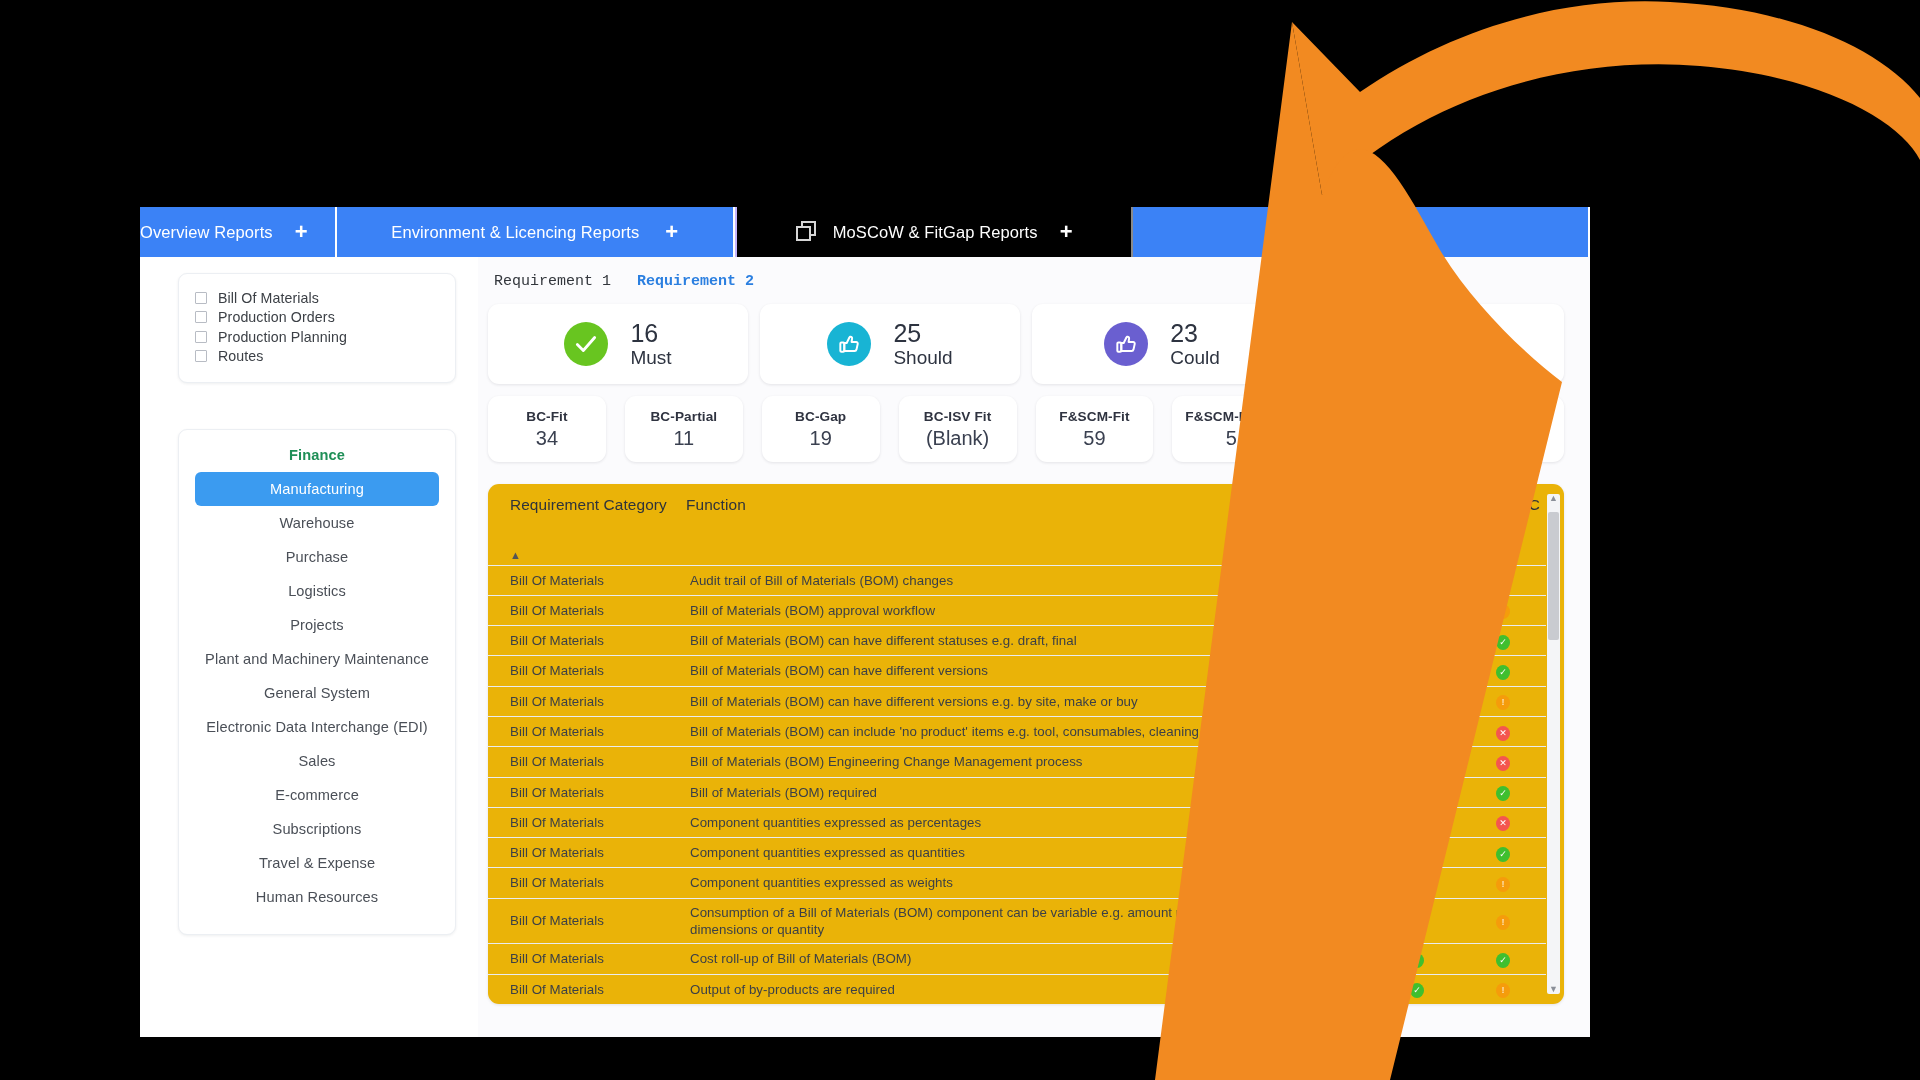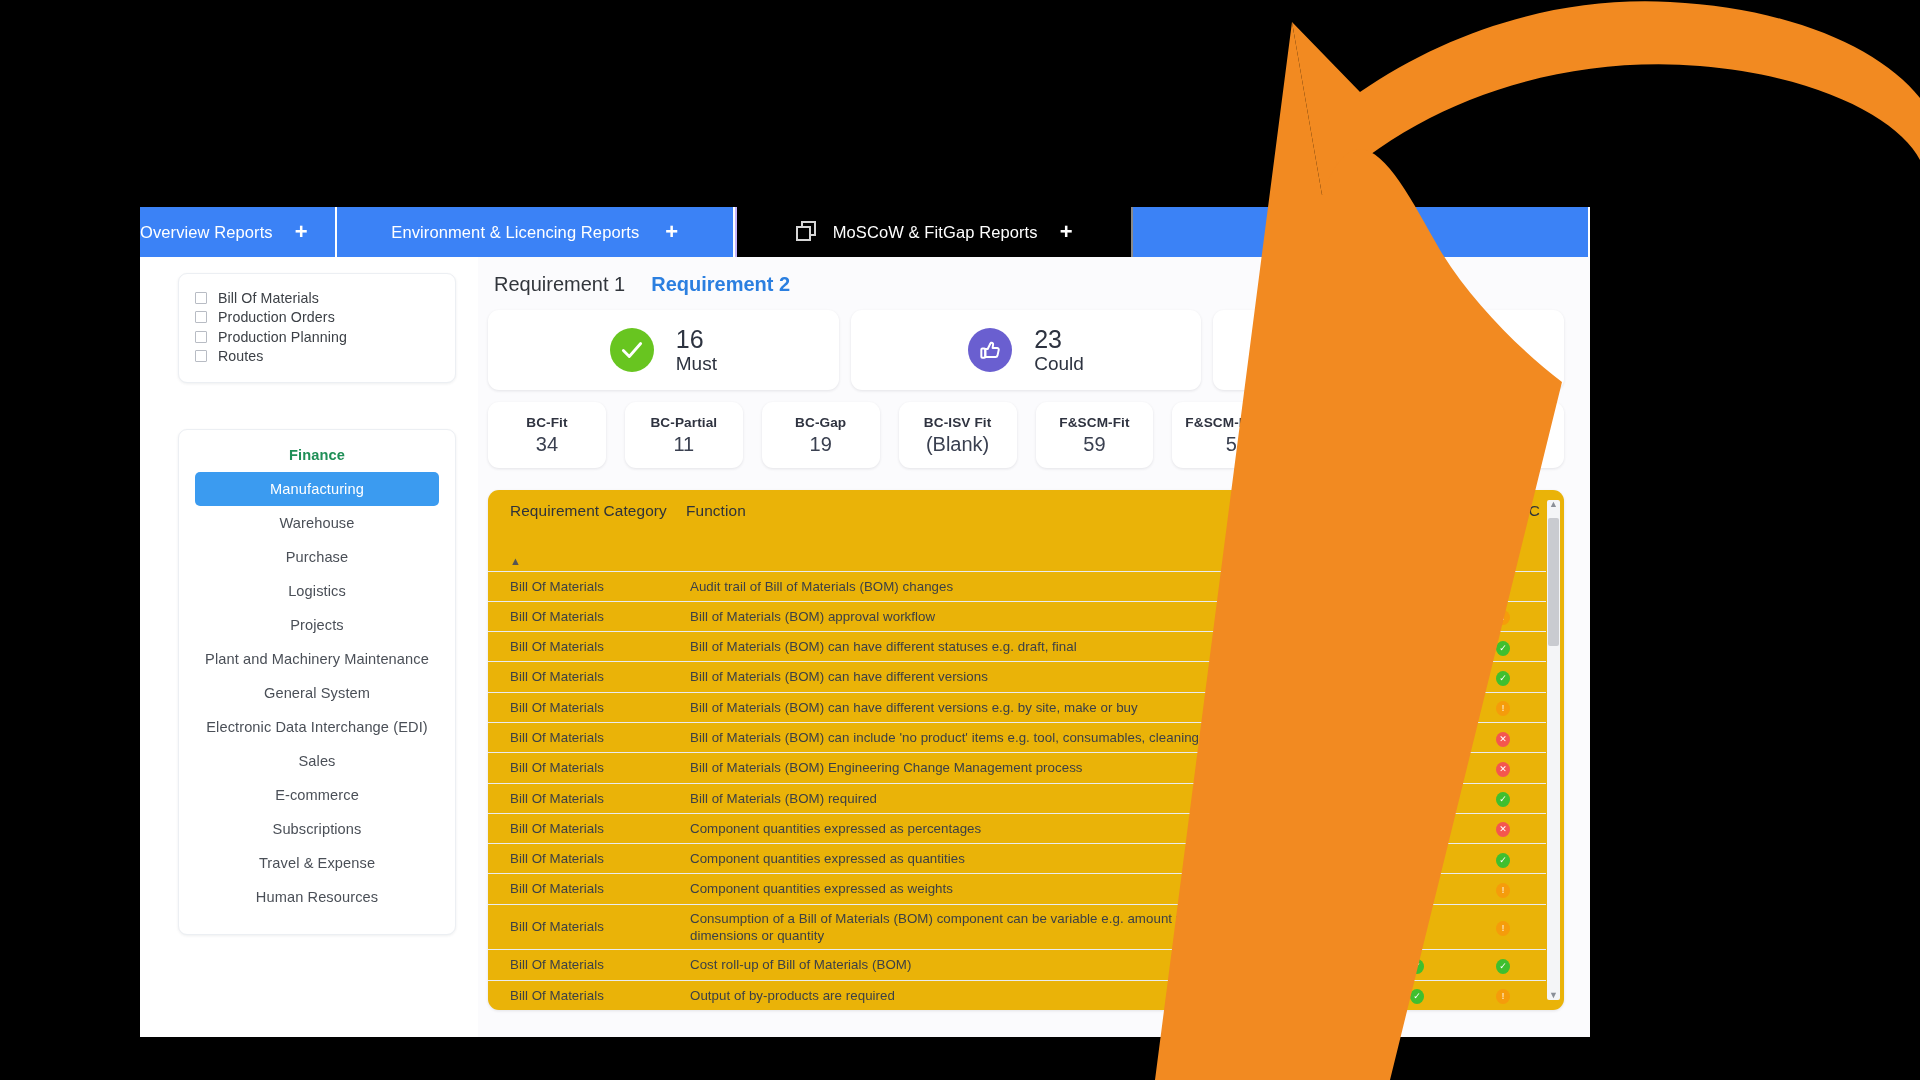--- a/index.html
+++ b/index.html
@@ -78,28 +78,28 @@
   .check-label { font-size: 14.2px; color: #3c4046; letter-spacing: .1px; }
 
   #nav-panel { padding: 8px 10px 20px 10px; }
   .nav-item {
     height: 34px; display: flex; align-items: center; justify-content: center;
     font-size: 14.6px; color: #4a4f57; letter-spacing: .1px;
     border-radius: 5px; margin: 0 6px 0 6px; cursor: pointer;
     white-space: nowrap;
   }
   .nav-item.section { color: #1f8f57; font-weight: bold; }
-  .nav-item.active { background: #3b9bf0; color: #ffffff; }
+  .nav-item.active { background: #3b9bf0; color: #ffffff; border-radius: 6px; }
 
   
   #main { flex: 1 1 auto; padding: 16px 26px 0 10px; min-width: 0; position: relative; }
 
   
   #req-tabs { display: flex; gap: 26px; padding-left: 6px; margin-bottom: 14px; }
-  .req-tab { font-size: 20px; color: #32363c; cursor: pointer; }
+  .req-tab { font-size: 15px; color: #32363c; cursor: pointer; font-family: Liberation Mono, monospace; }
   .req-tab.active { color: #2b7fe0; font-weight: bold; }
 
   
   #moscow-row { display: flex; gap: 12px; margin-bottom: 12px; }
   .moscow-card {
     flex: 1 1 0; min-width: 0; height: 80px;
     background: #ffffff; border-radius: 11px;
     box-shadow: 0 1px 3px rgba(16,24,40,.10);
     display: flex; align-items: center; justify-content: center; gap: 22px;
     padding: 0 10px;
@@ -258,20 +258,32 @@
         <div id="moscow-row">
             <div class="moscow-card">
               <div class="moscow-badge" style="background: rgb(104, 197, 32);">
                 <svg width="26" height="26" viewBox="0 0 24 24" fill="none" stroke="#fff" stroke-width="2.6" stroke-linecap="round" stroke-linejoin="round">
                   <polyline points="4,12.5 9.5,18 20,6"></polyline>
                 </svg>
               </div>
               <div class="moscow-text">
                 <div class="moscow-value">16</div>
                 <div class="moscow-label">Must</div>
+              </div>
+            </div>
+            <div class="moscow-card">
+              <div class="moscow-badge" style="background: rgb(24, 180, 212);">
+                <svg width="25" height="25" viewBox="0 0 24 24" fill="none" stroke="#fff" stroke-width="1.9" stroke-linejoin="round">
+                  <path d="M7 10.5h2.3l2.6-5.2c.3-.7 1.1-1 1.8-.7.6.3.9 1 .8 1.6L14 9.6h4.4c1 0 1.7.9 1.5 1.8l-1.2 5.5c-.2.8-.9 1.4-1.7 1.4H7z"></path>
+                  <rect x="3.2" y="10" width="3.8" height="9" rx="1"></rect>
+                </svg>
+              </div>
+              <div class="moscow-text">
+                <div class="moscow-value">25</div>
+                <div class="moscow-label">Should</div>
               </div>
             </div>
             <div class="moscow-card">
               <div class="moscow-badge" style="background: rgb(106, 95, 208);">
                 <svg width="25" height="25" viewBox="0 0 24 24" fill="none" stroke="#fff" stroke-width="1.9" stroke-linejoin="round">
                   <path d="M7 10.5h2.3l2.6-5.2c.3-.7 1.1-1 1.8-.7.6.3.9 1 .8 1.6L14 9.6h4.4c1 0 1.7.9 1.5 1.8l-1.2 5.5c-.2.8-.9 1.4-1.7 1.4H7z"></path>
                   <rect x="3.2" y="10" width="3.8" height="9" rx="1"></rect>
                 </svg>
               </div>
               <div class="moscow-text">

